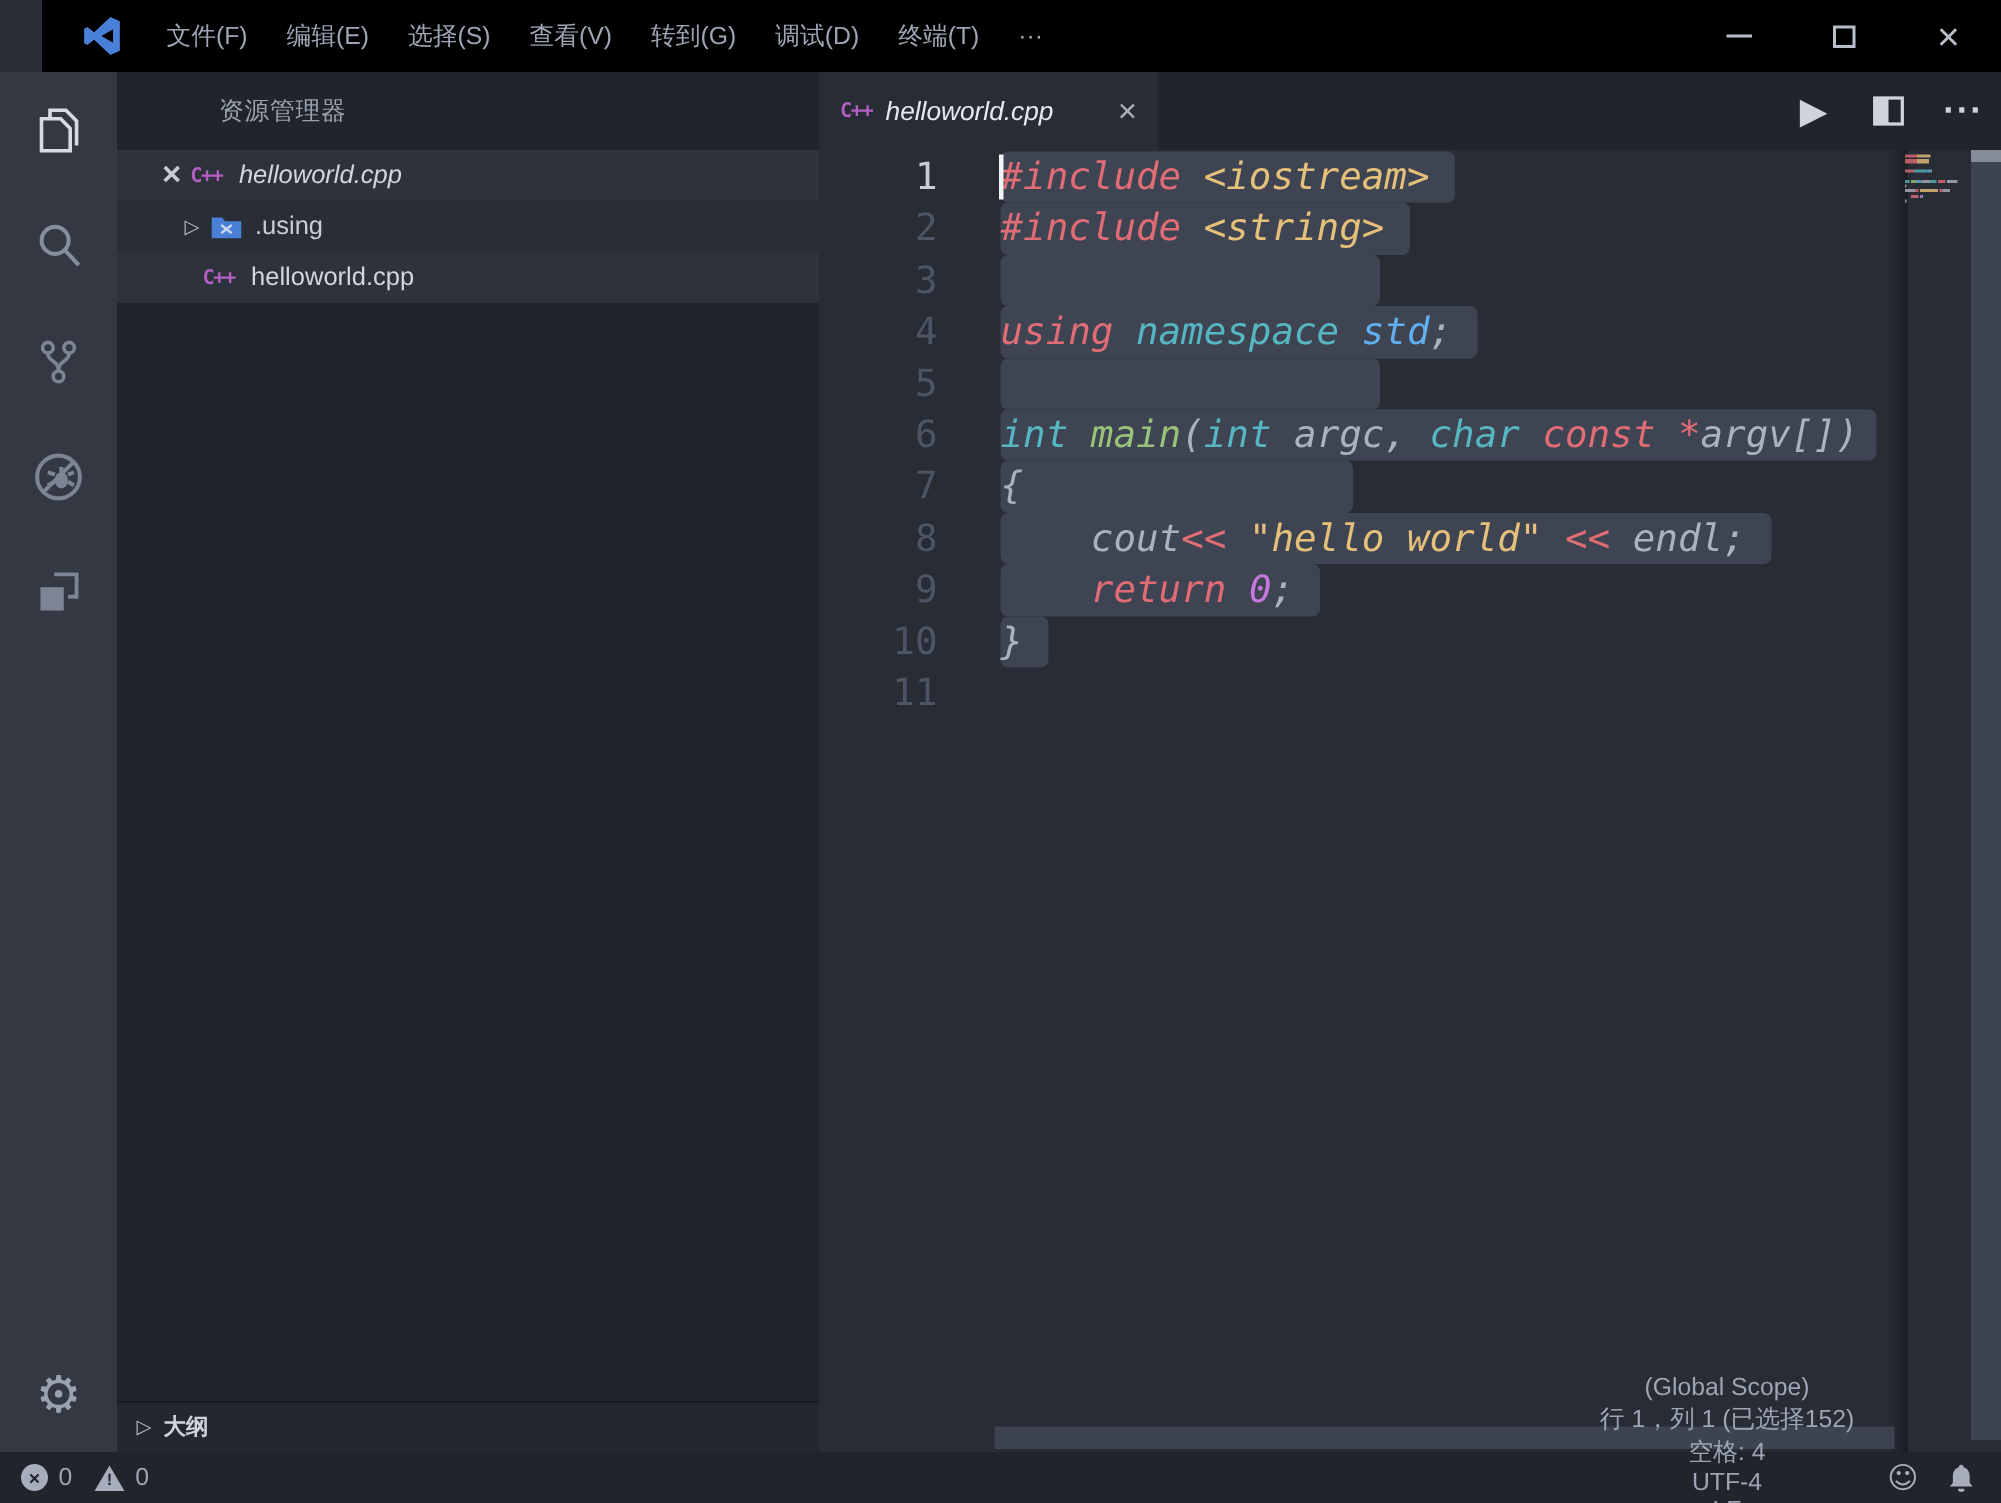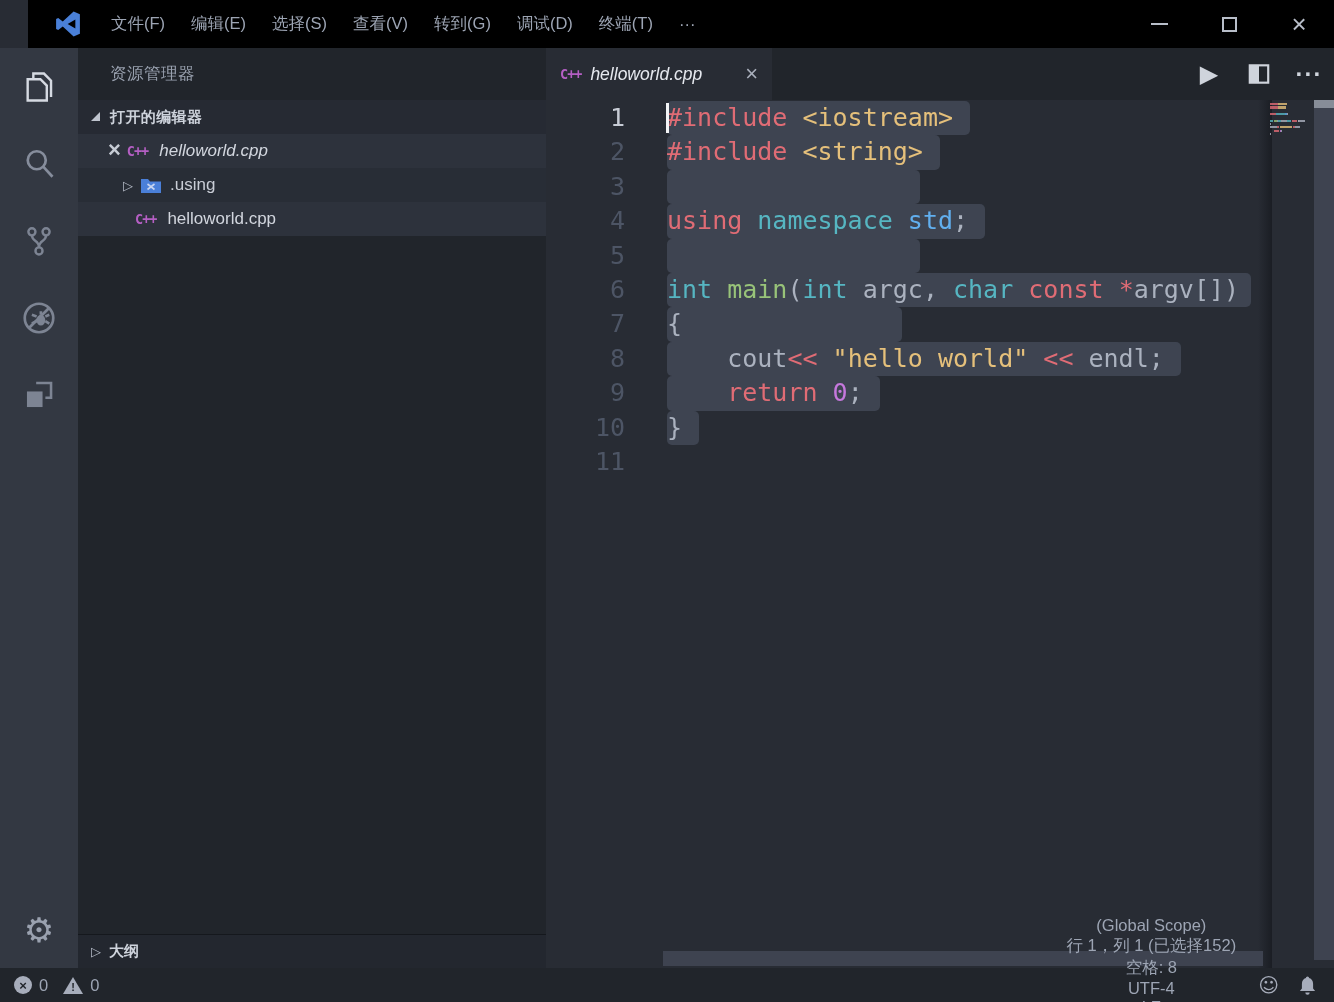--- a/index.html
+++ b/index.html
@@ -24,21 +24,21 @@
   .main { position:absolute; top:48px; bottom:34px; left:0; right:0; display:flex; }
 
   .activitybar { width:78px; background:#333842; display:flex; flex-direction:column; align-items:center; flex:none; }
   .ab-item { width:78px; height:77px; display:grid; place-items:center; color:#868d9c; }
   .ab-item.active { color:#d6dae2; }
   .ab-item.dim { color:#7d8493; }
   .ab-bottom { margin-top:auto; }
   .gear-glyph { font-family:"DejaVu Sans", sans-serif; font-size:34px; color:#9aa1af; }
 
   .sidebar { width:468px; background:#21252b; display:flex; flex-direction:column; flex:none; color:#b7bdc8; }
-  .sb-header { height:52px; display:flex; align-items:center; padding-left:32px; color:#9aa2b0; font-size:16.5px; letter-spacing:.5px; }
+  .sb-header { height:52px; display:flex; align-items:center; padding-left:32px; color:#9aa2b0; font-size:16.5px; letter-spacing:.5px;margin-left:36px; }
   .row { height:34px; display:flex; align-items:center; font-size:17px; flex:none; }
   .row.section { background:#262a33; font-weight:bold; font-size:15px; color:#ced3dc; letter-spacing:.4px; }
   .row.file-sel { background:#2d323c; color:#d2d6de; }
   .row.file { background:#282d36; color:#c9cdd6; }
   .row.outline { background:#23272f; font-weight:bold; font-size:15px; color:#ced3dc; border-top:1px solid #15181d; margin-top:auto; }
   .twistie-open { width:0; height:0; border-left:9px solid transparent; border-bottom:9px solid #bfc4ce; margin:0 10px 2px 13px; }
   .twistie-closed { color:#b6bcc8; font-size:13px; margin:0 8px 0 13px; font-family:"DejaVu Sans", sans-serif; }
   .oe-close { color:#c6cbd4; font-size:22px; font-weight:bold; margin:0 6px 2px 30px; line-height:1; }
   .cpp-icon { color:#b55fc4; font-weight:bold; font-size:13.5px; letter-spacing:-1px; margin-right:11px; font-family:"DejaVu Sans Mono", monospace; }
   .italic { font-style:italic; }
@@ -57,21 +57,21 @@
   .play-glyph { font-family:"DejaVu Sans", sans-serif; font-size:24px; }
   .more-glyph { font-size:24px; font-weight:bold; letter-spacing:1px; }
 
   .content { position:absolute; top:52px; left:0; right:0; bottom:0; overflow:hidden; }
   .code { position:absolute; top:1px; left:0; right:62px; font-family:"DejaVu Sans Mono", monospace;
     font-size:25px; line-height:34.4px; white-space:pre; }
   .line { display:flex; height:34.4px; }
   .gutter { width:79px; flex:none; text-align:right; color:#4d5565; }
   .gutter.active { color:#c7ccd5; }
   .ltext { padding-left:42px; position:relative; color:#abb2bf; }
-  .sel { background:#3e4451; border-radius:5px; display:inline-block; height:34.4px; vertical-align:top; }
+  .sel { background:#3e4451; border-radius:5px; display:inline-block; height:34.4px; vertical-align:top;font-style:italic; }
   .cursor { position:absolute; left:41px; top:2px; width:3px; height:30px; background:#f2f3f5; }
 
   .minimap { position:absolute; top:3px; right:24px; width:40px; }
   .mm-row { height:2.2px; margin-bottom:1.15px; white-space:nowrap; }
   .mm-seg { display:inline-block; height:2.2px; vertical-align:top; opacity:.8; }
   .mm-shadow { position:absolute; top:0; bottom:0; right:62px; width:14px;
     background:linear-gradient(to left, rgba(10,12,16,.45), rgba(10,12,16,0)); }
   .vtrack { position:absolute; top:0; bottom:8px; right:0; width:20px; background:#3e4350; }
   .vthumb { position:absolute; top:0; left:0; width:20px; height:8px; background:#878d98; }
   .hscroll { position:absolute; left:117px; bottom:2px; width:600px; height:15px; background:#3e4350; }
@@ -161,24 +161,20 @@
         </svg>
       </div>
       <div class="ab-item ab-bottom">
         <span class="gear-glyph">⚙</span>
       </div>
     </div>
 
     <div class="sidebar">
       <div class="sb-header">资源管理器</div>
 
-      <div class="row section">
-        <span class="twistie-open"></span>
-        <span>打开的编辑器</span>
-      </div>
       <div class="row file-sel">
         <span class="oe-close">×</span>
         <span class="cpp-icon">C++</span>
         <span class="italic">helloworld.cpp</span>
       </div>
 
       <div class="row file">
         <span class="indent1"></span>
         <span class="twistie-closed">▷</span>
         <svg class="folder-ico icon" viewBox="0 0 20 16">
@@ -254,21 +250,21 @@
           <i>!</i>
         </span>
       <span>0</span>
     </div>
     <div class="sb-right">
       <span id="sb-items" style="display:flex;align-items:center;flex-direction:column;">
           <span class="sb-item">(Global Scope)</span>
           <span class="sb-gap"></span>
           <span class="sb-item">行 1，列 1 (已选择152)</span>
           <span class="sb-gap"></span>
-          <span class="sb-item">空格: 8</span>
+          <span class="sb-item">空格: 4</span>
           <span class="sb-item">UTF-4</span>
           <span class="sb-item">LF</span>
           <span class="sb-item">C++</span>
           <span class="sb-item">Linux</span>
         </span>
       <span class="smiley">☺</span>
       <span class="bell">
         <svg class="icon" width="17" height="19" viewBox="0 0 17 19" fill="currentColor">
           <path d="M8.5 0.5 a1.6 1.6 0 0 1 1.6 1.6 c2.6 0.8 4 3 4 5.9 v4.5 l2 2.5 H0.9 l2 -2.5 V8 c0 -2.9 1.4 -5.1 4 -5.9 A1.6 1.6 0 0 1 8.5 0.5 z"></path>
           <path d="M6.3 16.5 a2.2 2.2 0 0 0 4.4 0 z"></path>

